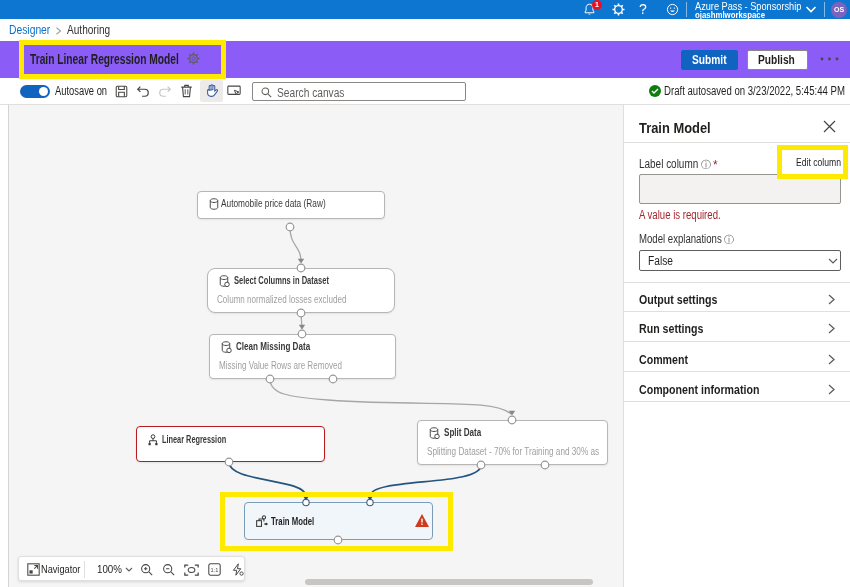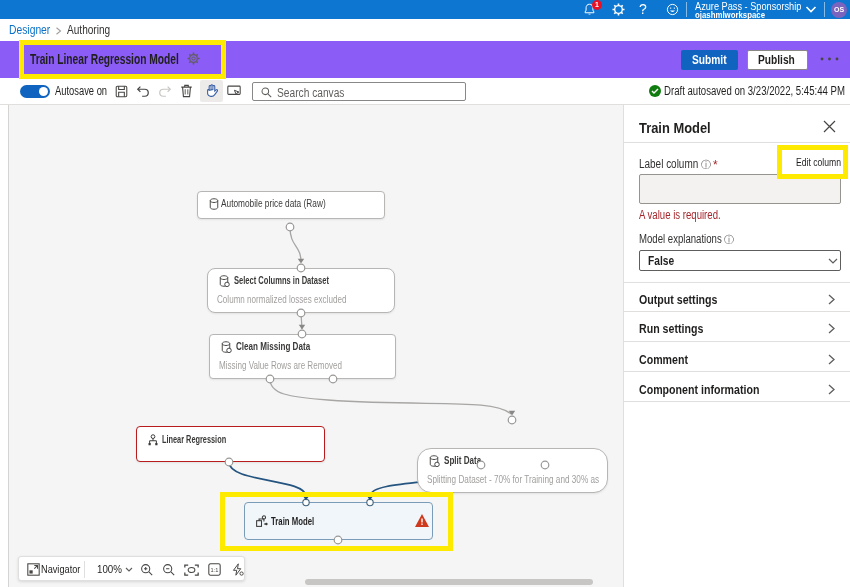--- a/index.html
+++ b/index.html
@@ -123,21 +123,21 @@
 
   <span class="abs n" style="left:15px;top:52px;font-size:12px;color:#323130;transform:scaleX(0.83);">Label column</span>
   <span class="abs" style="left:77px;top:52.5px;font-size:10px;color:#605e5c;">ⓘ</span>
   <span class="abs" style="left:89px;top:53px;font-size:12px;color:#a4262c;">*</span>
   <span class="abs n" style="left:172px;top:51px;font-size:10.5px;color:#201f1e;transform:scaleX(0.82);">Edit column</span>
   <div class="abs" style="left:15px;top:69px;width:202px;height:30px;background:#f3f2f1;border:1px solid #96948f;border-radius:2px;"></div>
   <span class="abs n" style="left:15px;top:103px;font-size:12px;color:#a4262c;transform:scaleX(0.80);">A value is required.</span>
 
   <span class="abs n" style="left:15px;top:127px;font-size:12px;color:#323130;transform:scaleX(0.80);">Model explanations</span>
   <span class="abs" style="left:100px;top:127.5px;font-size:10px;color:#605e5c;">ⓘ</span>
-  <div class="abs" style="left:15px;top:145px;width:202px;height:21px;background:#fff;border:1px solid #605e5c;border-radius:2px;font-weight:bold;">
+  <div class="abs" style="left:15px;top:145px;width:202px;height:21px;background:#fff;border:1px solid #605e5c;border-radius:2px;">
     <span class="abs n" style="left:8px;top:3px;font-size:12px;color:#201f1e;transform:scaleX(0.85);">False</span>
     <svg class="abs" style="left:188px;top:7px;" width="10" height="7" viewBox="0 0 10 7">
         <path d="M1 1l4 4 4-4" fill="none" stroke="#605e5c" stroke-width="1.2"></path>
       </svg>
   </div>
 
   <div class="abs" style="left:0;top:177px;width:227px;height:1px;background:#e1dfdd;"></div>
   <span class="abs n" style="left:15px;top:188px;font-size:12.5px;font-weight:bold;color:#201f1e;transform:scaleX(0.85);">Output settings</span>
   <svg class="abs" style="left:204px;top:189px;" width="7" height="11" viewBox="0 0 7 11">
       <path d="M1 1l5 4.5L1 10" fill="none" stroke="#605e5c" stroke-width="1.3"></path>
@@ -200,21 +200,21 @@
 <div class="abs" style="left:136px;top:426px;width:189px;height:36px;background:#fff;border:1px solid #b91c1c;border-radius:4px;box-shadow:0 1px 2px rgba(0,0,0,.08);">
   <svg class="abs" style="left:10px;top:7px;" width="12" height="12" viewBox="0 0 16 16">
       <circle cx="8" cy="3.5" r="2.5" fill="none" stroke="#3b3a39" stroke-width="1.3"></circle>
       <path d="M8 6v3M8 9H3.5v3M8 9h4.5v3" fill="none" stroke="#3b3a39" stroke-width="1.3"></path>
       <rect x="2" y="12" width="3" height="3" fill="#3b3a39"></rect>
       <rect x="11" y="12" width="3" height="3" fill="#3b3a39"></rect>
     </svg>
   <span class="abs n" style="left:25px;top:6px;font-size:10.5px;font-weight:bold;color:#3b3a39;transform:scaleX(0.70);">Linear Regression</span>
 </div>
 
-<div class="abs" style="left:417px;top:420px;width:191px;height:45px;background:#fff;border:1px solid #b8b6b4;border-radius:14px;box-shadow:0 1px 2px rgba(0,0,0,.08);margin-top:28px;">
+<div class="abs" style="left:417px;top:420px;width:191px;height:45px;background:#fff;border:1px solid #b8b6b4;border-radius:4px;box-shadow:0 1px 2px rgba(0,0,0,.08);">
   <svg class="abs" style="left:10px;top:6px;" width="12" height="12" viewBox="0 0 16 16">
       <path d="M3 3.5C3 2.1 5.2 1 8 1s5 1.1 5 2.5v9C13 13.9 10.8 15 8 15s-5-1.1-5-2.5z" fill="none" stroke="#484644" stroke-width="1.3"></path>
       <path d="M3 3.5C3 4.9 5.2 6 8 6s5-1.1 5-2.5" fill="none" stroke="#484644" stroke-width="1.3"></path>
       <circle cx="12" cy="12.5" r="3" fill="#fff" stroke="#484644" stroke-width="1.3"></circle>
     </svg>
   <span class="abs n" style="left:26px;top:5px;font-size:10.5px;font-weight:bold;color:#3b3a39;transform:scaleX(0.77);">Split Data</span>
   <span class="abs n" style="left:9px;top:24px;font-size:10.5px;color:#a19f9d;transform:scaleX(0.78);">Splitting Dataset - 70% for Training and 30% as</span>
 </div>
 
 <div class="abs" style="left:244px;top:502px;width:189px;height:38px;background:#f1f6fa;border:1.5px solid #7b9cb8;border-radius:4px;">

